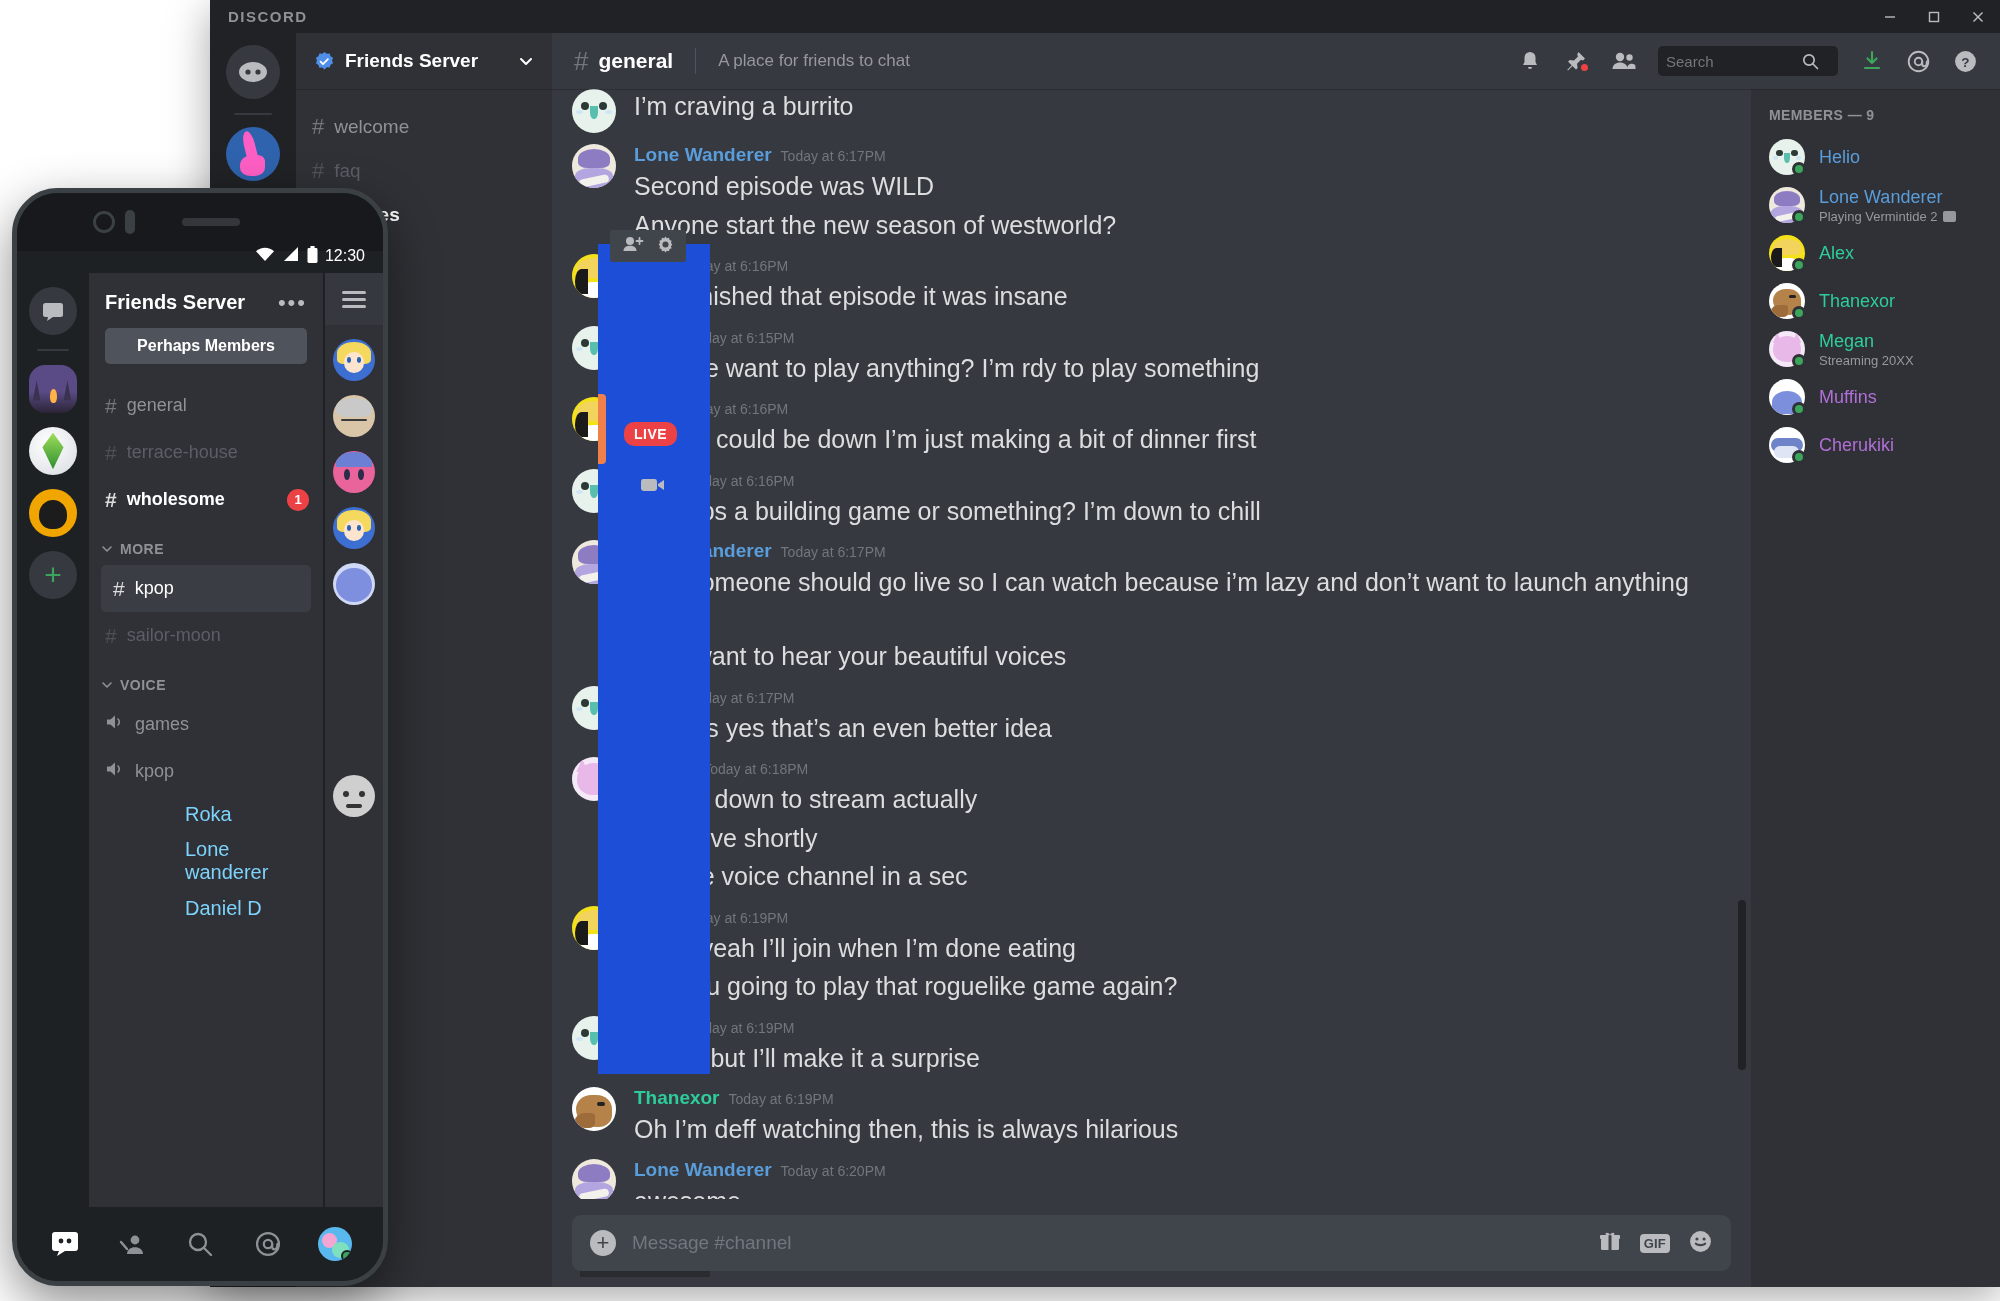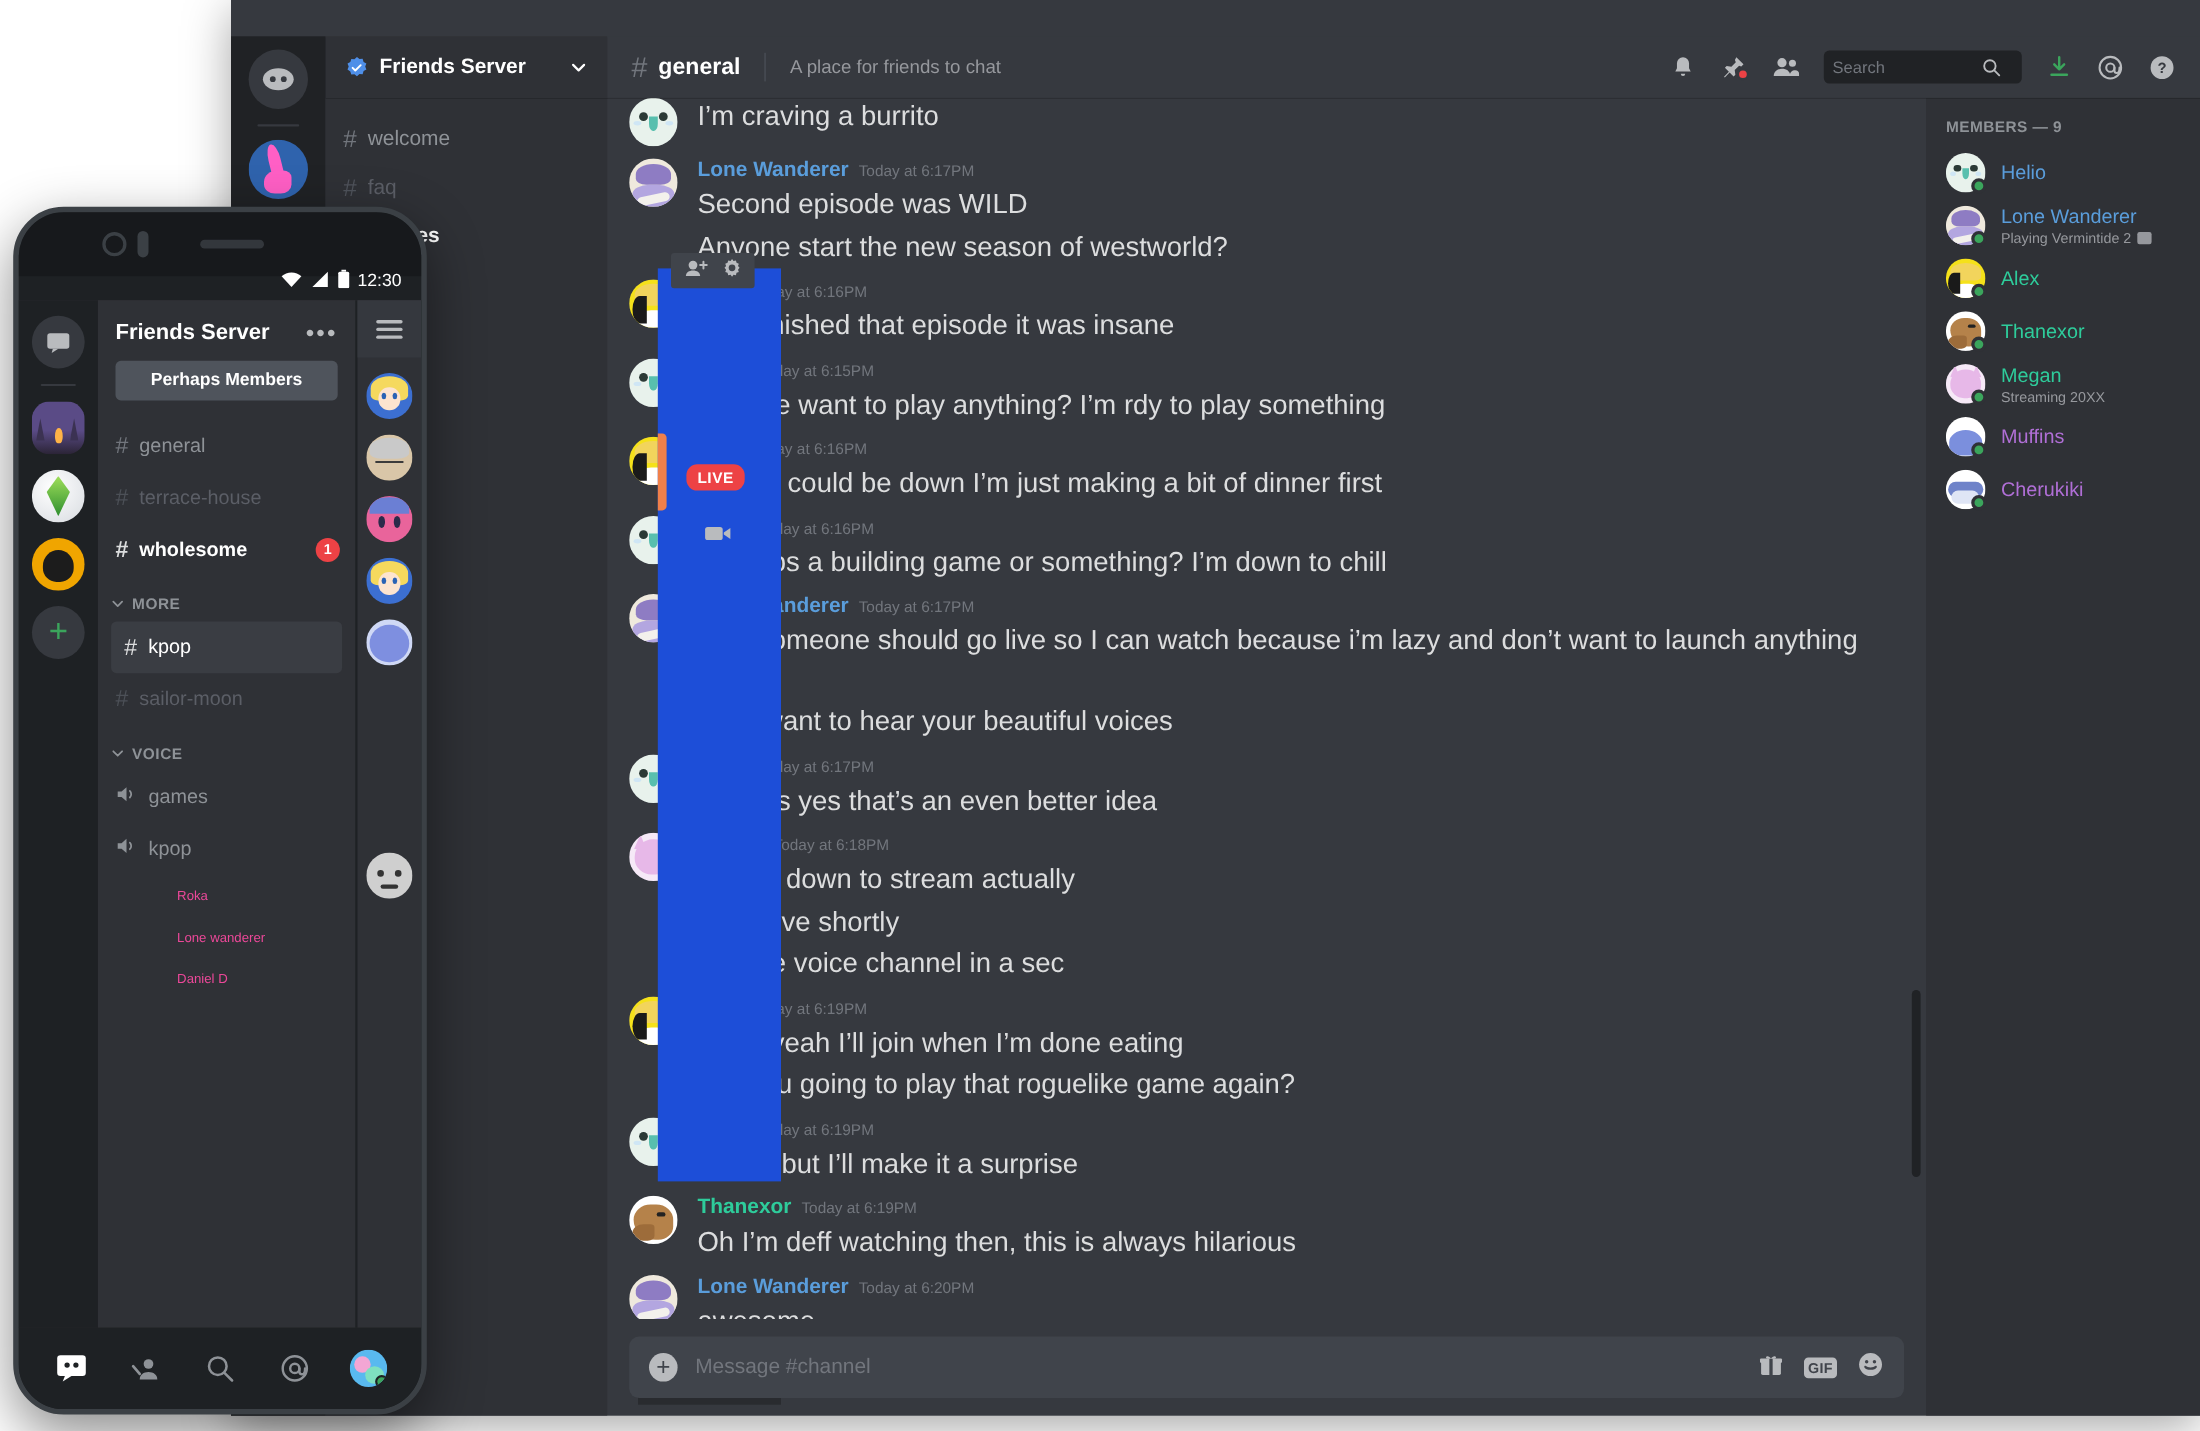--- a/index.html
+++ b/index.html
@@ -199,21 +199,21 @@
   .p-chan.unread { color:#fff; font-weight:600;}
   .p-chan.unread .hash{color:#dcddde;}
   .p-chan .badge {
     margin-left:auto; background:#ed4245; color:#fff; font-size:13px; font-weight:700;
     min-width:22px; height:22px; border-radius:11px; display:flex; align-items:center; justify-content:center; padding: 0 6px;
   }
   .p-cat {
     display:flex; align-items:center; gap:7px; color:#8e9297; font-size:14px; font-weight:700;
     letter-spacing:.5px; padding: 18px 16px 8px 12px;
   }
-  .p-voice-user { display:flex; align-items:center; gap:4px; padding: 5px 16px 5px 40px; color:#ec4899; font-size:12px;}
+  .p-voice-user { display:flex; align-items:center; gap:28px; padding: 5px 16px 5px 40px; color:#7dd3fc; font-size:20px;}
   .p-voice-av { width:28px; height:28px; border-radius:50%; overflow:hidden; flex:0 0 auto;}
 
   
   .p-peek {
     width:60px; background:#2f3136; border-left:2px solid #1e2124; position:relative; padding-top:0;
     display:flex; flex-direction:column; align-items:center;
   }
   .p-peek-head { height:52px; width:100%; display:flex; align-items:center; justify-content:center; background:#35383e;}
   .hamburger { width:24px; }
   .hamburger span { display:block; height:3px; background:#b9bbbe; border-radius:2px; margin:4px 0;}
@@ -318,20 +318,41 @@
   .f-face-gray .e1{left:24%} .f-face-gray .e2{right:24%}
   .f-face-gray .m{position:absolute; left:32%; bottom:22%; width:36%; height:8%; background:#333; border-radius:4px;}
 </style>
 </head>
 <body>
 
 <div class="stage">
 
   <div class="desktop">
 
+    <div class="titlebar">
+      <div class="discord-wordmark">DISCORD</div>
+      <div class="win-btns">
+        <div class="win-btn">
+          <svg width="14" height="14" viewBox="0 0 14 14">
+              <line x1="2" y1="7" x2="12" y2="7" stroke="#b9bbbe" stroke-width="1.4"></line>
+            </svg>
+        </div>
+        <div class="win-btn">
+          <svg width="14" height="14" viewBox="0 0 14 14">
+              <rect x="2.5" y="2.5" width="9" height="9" fill="none" stroke="#b9bbbe" stroke-width="1.4"></rect>
+            </svg>
+        </div>
+        <div class="win-btn">
+          <svg width="14" height="14" viewBox="0 0 14 14">
+              <line x1="2.5" y1="2.5" x2="11.5" y2="11.5" stroke="#b9bbbe" stroke-width="1.4"></line>
+              <line x1="11.5" y1="2.5" x2="2.5" y2="11.5" stroke="#b9bbbe" stroke-width="1.4"></line>
+            </svg>
+        </div>
+      </div>
+    </div>
 
     <div class="d-rail">
       <div class="d-serv d-serv-home">
         <svg width="30" height="22" viewBox="0 0 30 22" aria-hidden="true">
             <ellipse cx="15" cy="11" rx="14" ry="10" fill="#b9bbbe"></ellipse>
             <circle cx="10" cy="11" r="2.6" fill="#36393f"></circle>
             <circle cx="20" cy="11" r="2.6" fill="#36393f"></circle>
           </svg>
       </div>
       <div class="d-rail-sep"></div>

